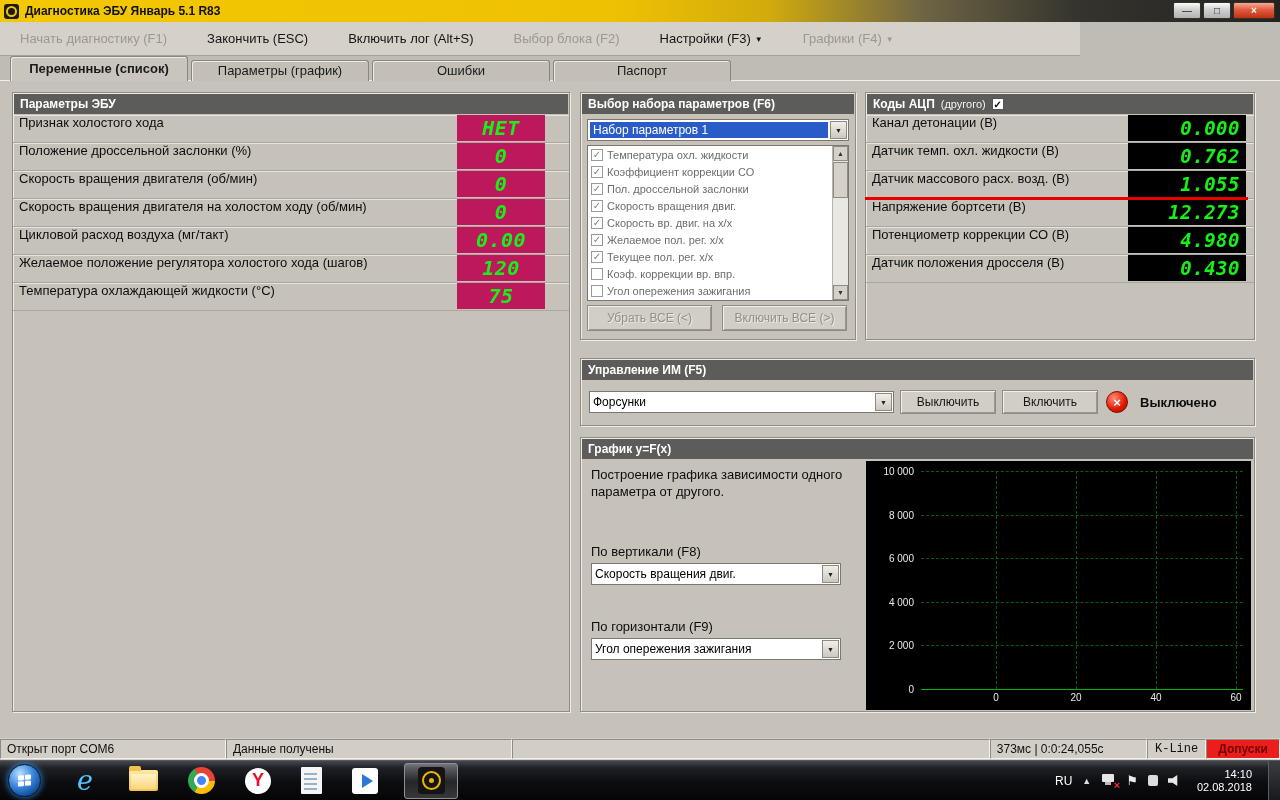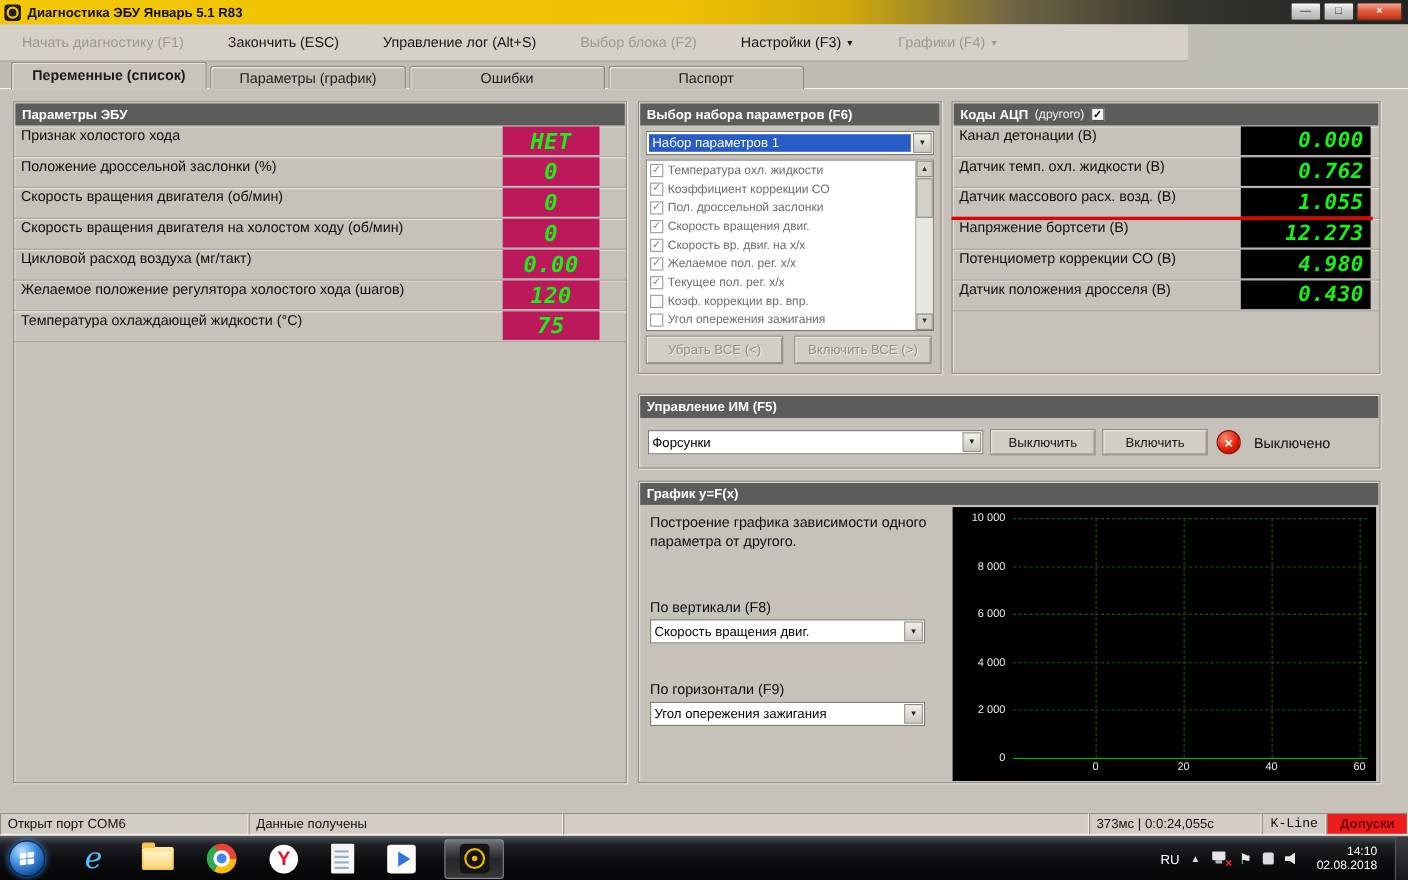--- a/index.html
+++ b/index.html
@@ -82,21 +82,21 @@
   .btnrow { position:absolute; left:6px; top:212px; display:flex; gap:10px; }
   .btnrow .btn { width:125px; }
 
   
   .im-row { position:absolute; left:8px; top:30px; right:8px; display:flex; align-items:center; height:26px; }
   .im-combo { width:305px; flex:0 0 auto; }
   .im-btn { width:96px; height:24px; margin-left:6px; }
   .stop-icon { width:22px; height:22px; border-radius:50%; margin-left:8px; flex:0 0 auto;
     background:radial-gradient(circle at 35% 30%, #ff8a74, #e01800 60%, #a80f00); border:1px solid #7e0c00;
     color:#fff; font-weight:bold; font-size:13px; display:flex; align-items:center; justify-content:center; }
-  .im-status { font-weight:normal; font-size:13px; color:#0d0d0d; margin-left:12px; }
+  .im-status { font-weight:bold; font-size:13px; color:#0d0d0d; margin-left:12px; }
 
   
   .graph-desc { position:absolute; left:10px; top:28px; width:268px; font-size:13px; color:#0d0d0d; line-height:17px; }
   .graph-label { position:absolute; left:10px; font-size:13px; color:#0d0d0d; }
   .gl-v { top:106px; } .gl-h { top:181px; }
   .combo-v { position:absolute; left:10px; top:125px; width:250px; }
   .combo-h { position:absolute; left:10px; top:200px; width:250px; }
 
   .chart { position:absolute; left:285px; top:23px; width:385px; height:249px; background:#000; }
   .ylab { position:absolute; left:0; width:48px; text-align:right; font-size:10px; color:#e9e9e9; }
@@ -169,21 +169,21 @@
     <div class="win-buttons">
       <div class="win-btn">—</div>
       <div class="win-btn">□</div>
       <div class="win-btn close">×</div>
     </div>
   </div>
 
   <div class="menubar">
     <span class="menu-item disabled">Начать диагностику (F1)</span>
     <span class="menu-item">Закончить (ESC)</span>
-    <span class="menu-item">Управление лог (Alt+S)</span>
+    <span class="menu-item">Включить лог (Alt+S)</span>
     <span class="menu-item disabled">Выбор блока (F2)</span>
     <span class="menu-item"><span>Настройки (F3)</span><span class="menu-arrow">▼</span></span>
     <span class="menu-item disabled"><span>Графики (F4)</span><span class="menu-arrow">▼</span></span>
   </div>
 
   <div class="tabstrip">
     <div class="tab active">Переменные (список)</div>
     <div class="tab">Параметры (график)</div>
     <div class="tab">Ошибки</div>
     <div class="tab">Паспорт</div>

